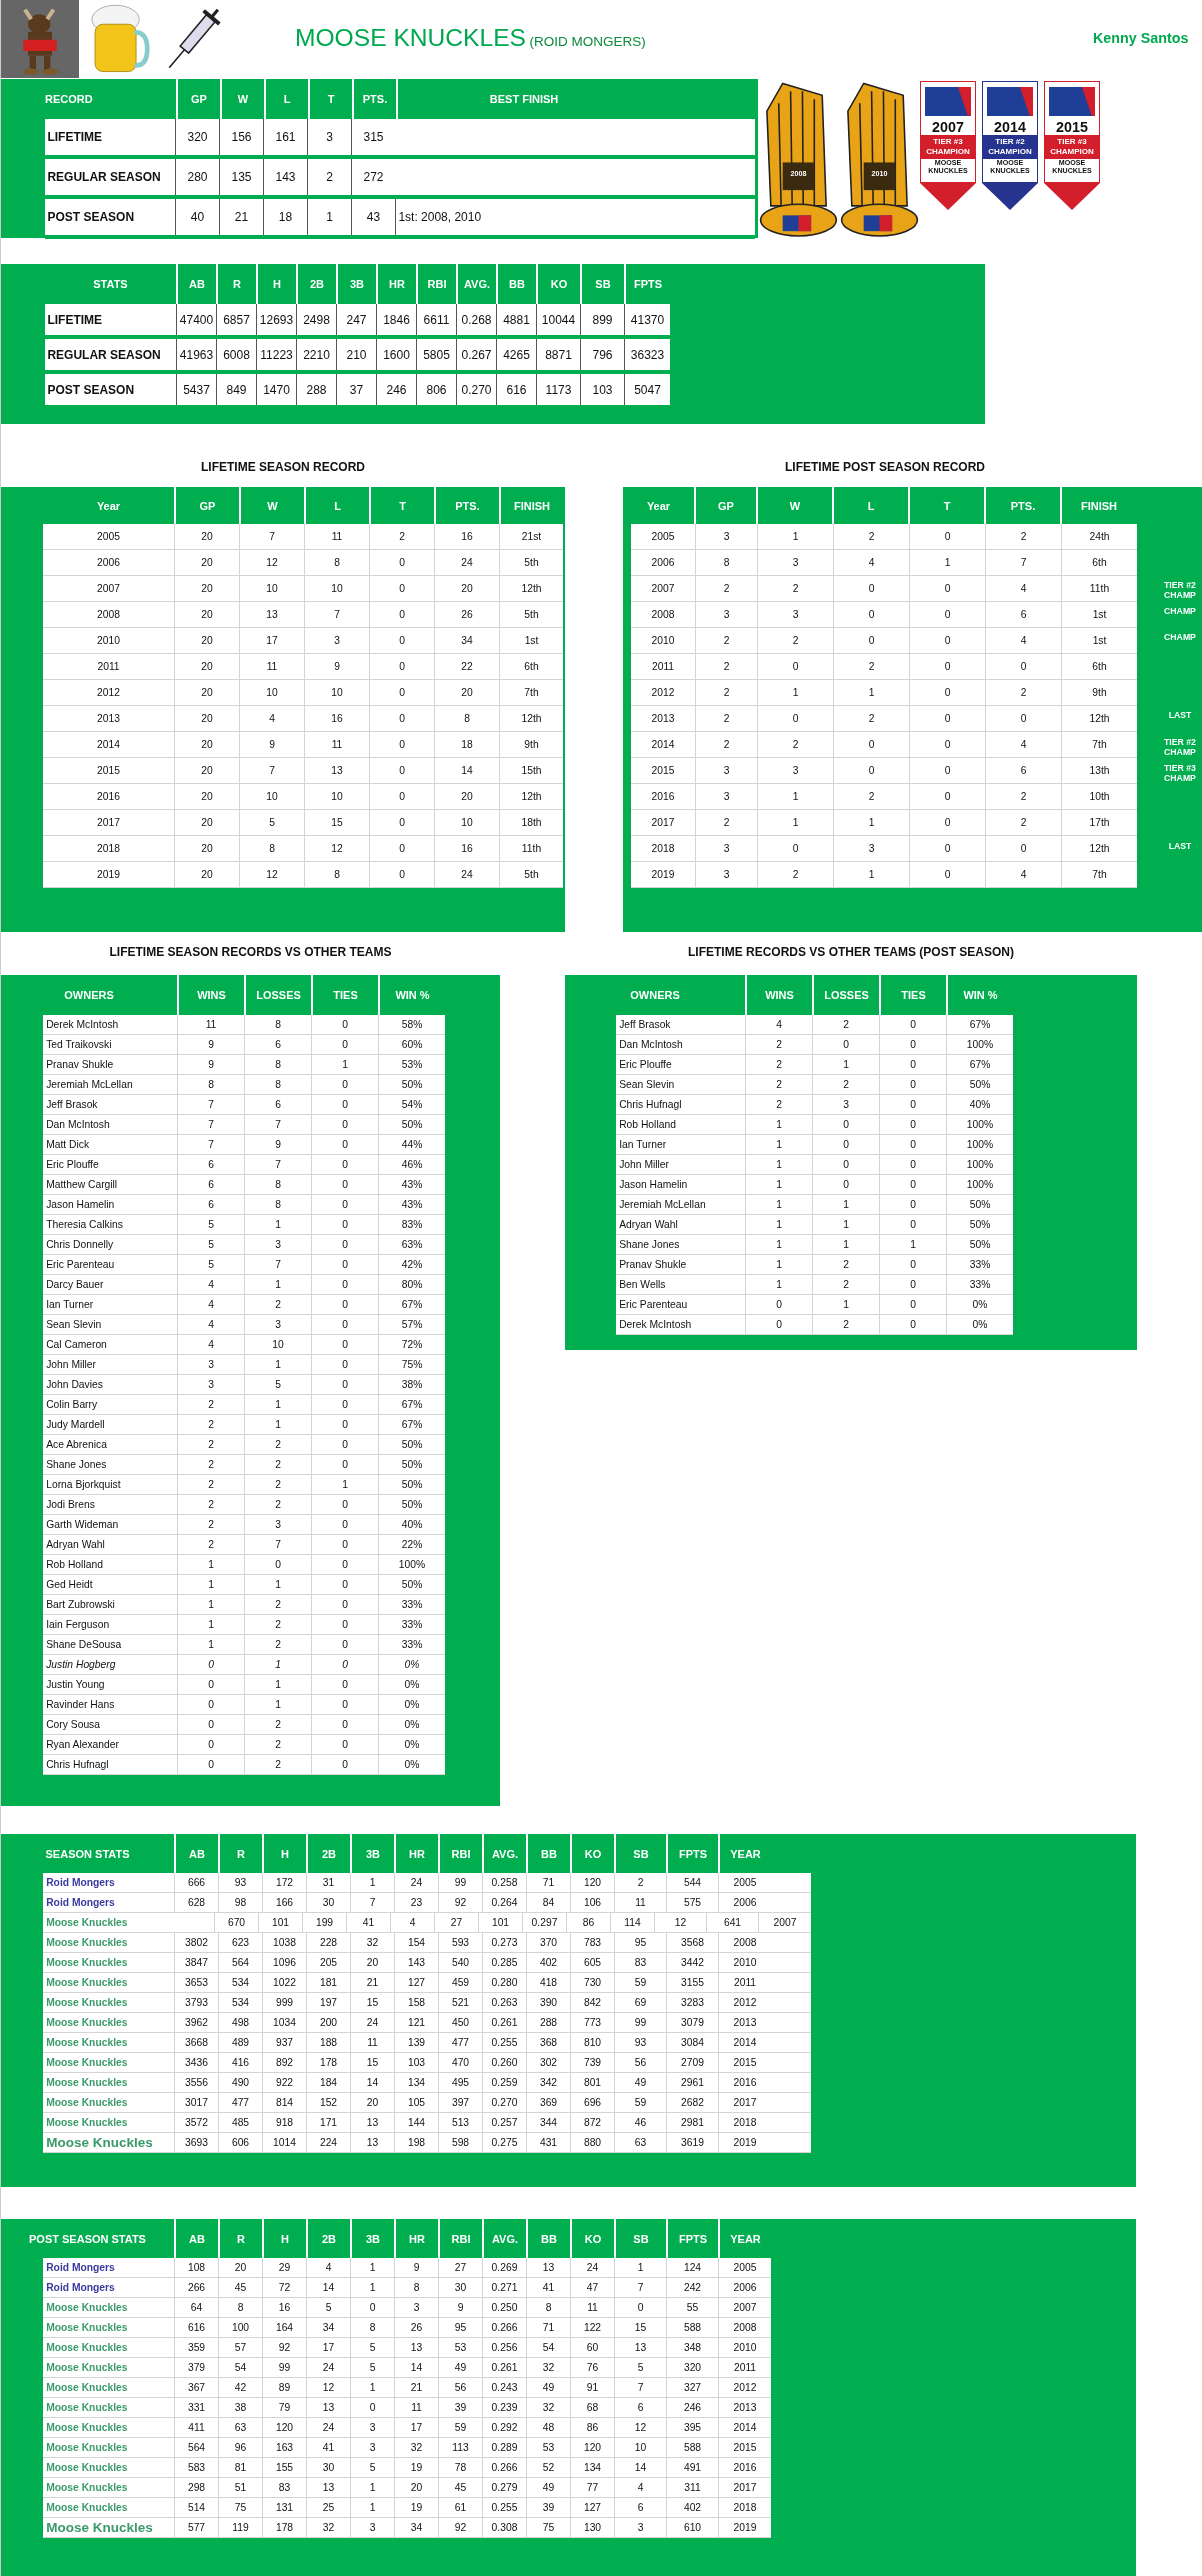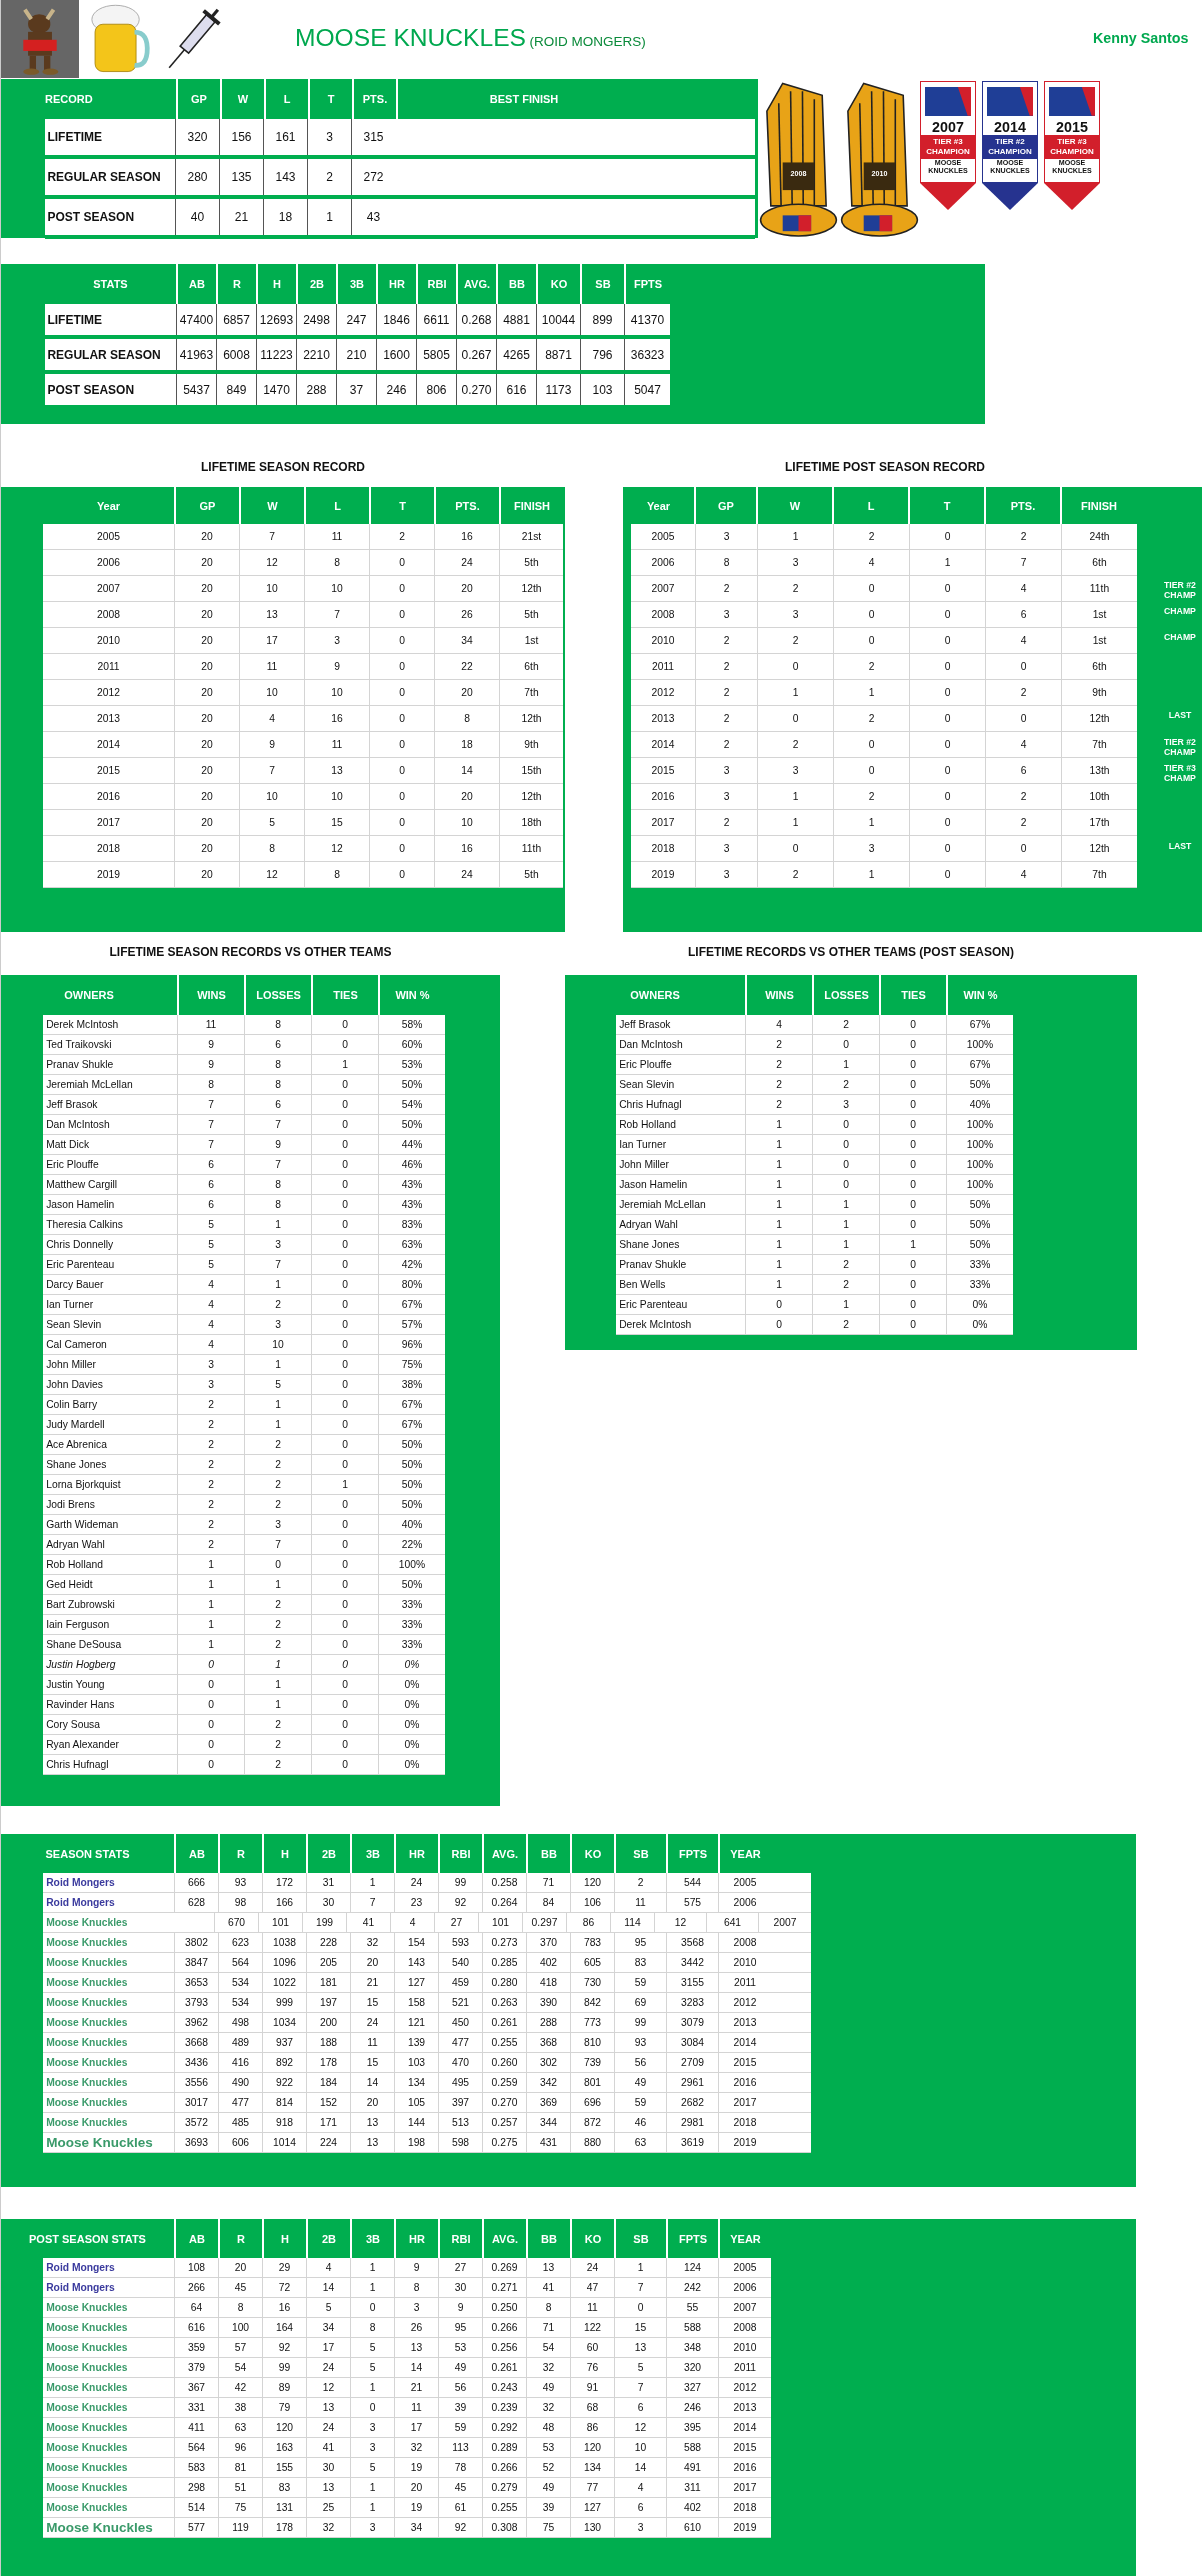--- a/index.html
+++ b/index.html
@@ -97,20 +97,21 @@
     <div style="width:44px;">2</div>
     <div style="width:44px;">272</div>
   </div>
   <div class="row" style="height:40px;">
     <div style="width:130px;">POST SEASON</div>
     <div style="width:44px;">40</div>
     <div style="width:44px;">21</div>
     <div style="width:44px;">18</div>
     <div style="width:44px;">1</div>
     <div style="width:44px;">43</div>
+    <div style="width:358px;justify-content:flex-start;padding-left:2.4px;">1st: 2008, 2010</div>
   </div>
 </div>
 
 <div class="trophy" style="left:758px;top:79px;">
   <svg width="79" height="159" viewBox="0 0 100 200">
     <path d="M15 160 L10 40 L30 5 L80 20 L85 160 Z" fill="#e8a317" stroke="#222" stroke-width="2"></path>
     <g stroke="#222" stroke-width="2">
         <line x1="25" y1="30" x2="28" y2="160"></line>
         <line x1="40" y1="15" x2="42" y2="160"></line>
         <line x1="55" y1="15" x2="56" y2="160"></line>
@@ -646,21 +647,21 @@
       <div style="width: 67px;">4</div>
       <div style="width: 67px;">3</div>
       <div style="width: 67px;">0</div>
       <div style="width: 67px;">57%</div>
     </div>
     <div class="row" style="height: 20px;">
       <div class="name" style="width: 134px;">Cal Cameron</div>
       <div style="width: 67px;">4</div>
       <div style="width: 67px;">10</div>
       <div style="width: 67px;">0</div>
-      <div style="width: 67px;">96%</div>
+      <div style="width: 67px;">72%</div>
     </div>
     <div class="row" style="height: 20px;">
       <div class="name" style="width: 134px;">John Miller</div>
       <div style="width: 67px;">3</div>
       <div style="width: 67px;">1</div>
       <div style="width: 67px;">0</div>
       <div style="width: 67px;">75%</div>
     </div>
     <div class="row" style="height: 20px;">
       <div class="name" style="width: 134px;">John Davies</div>

